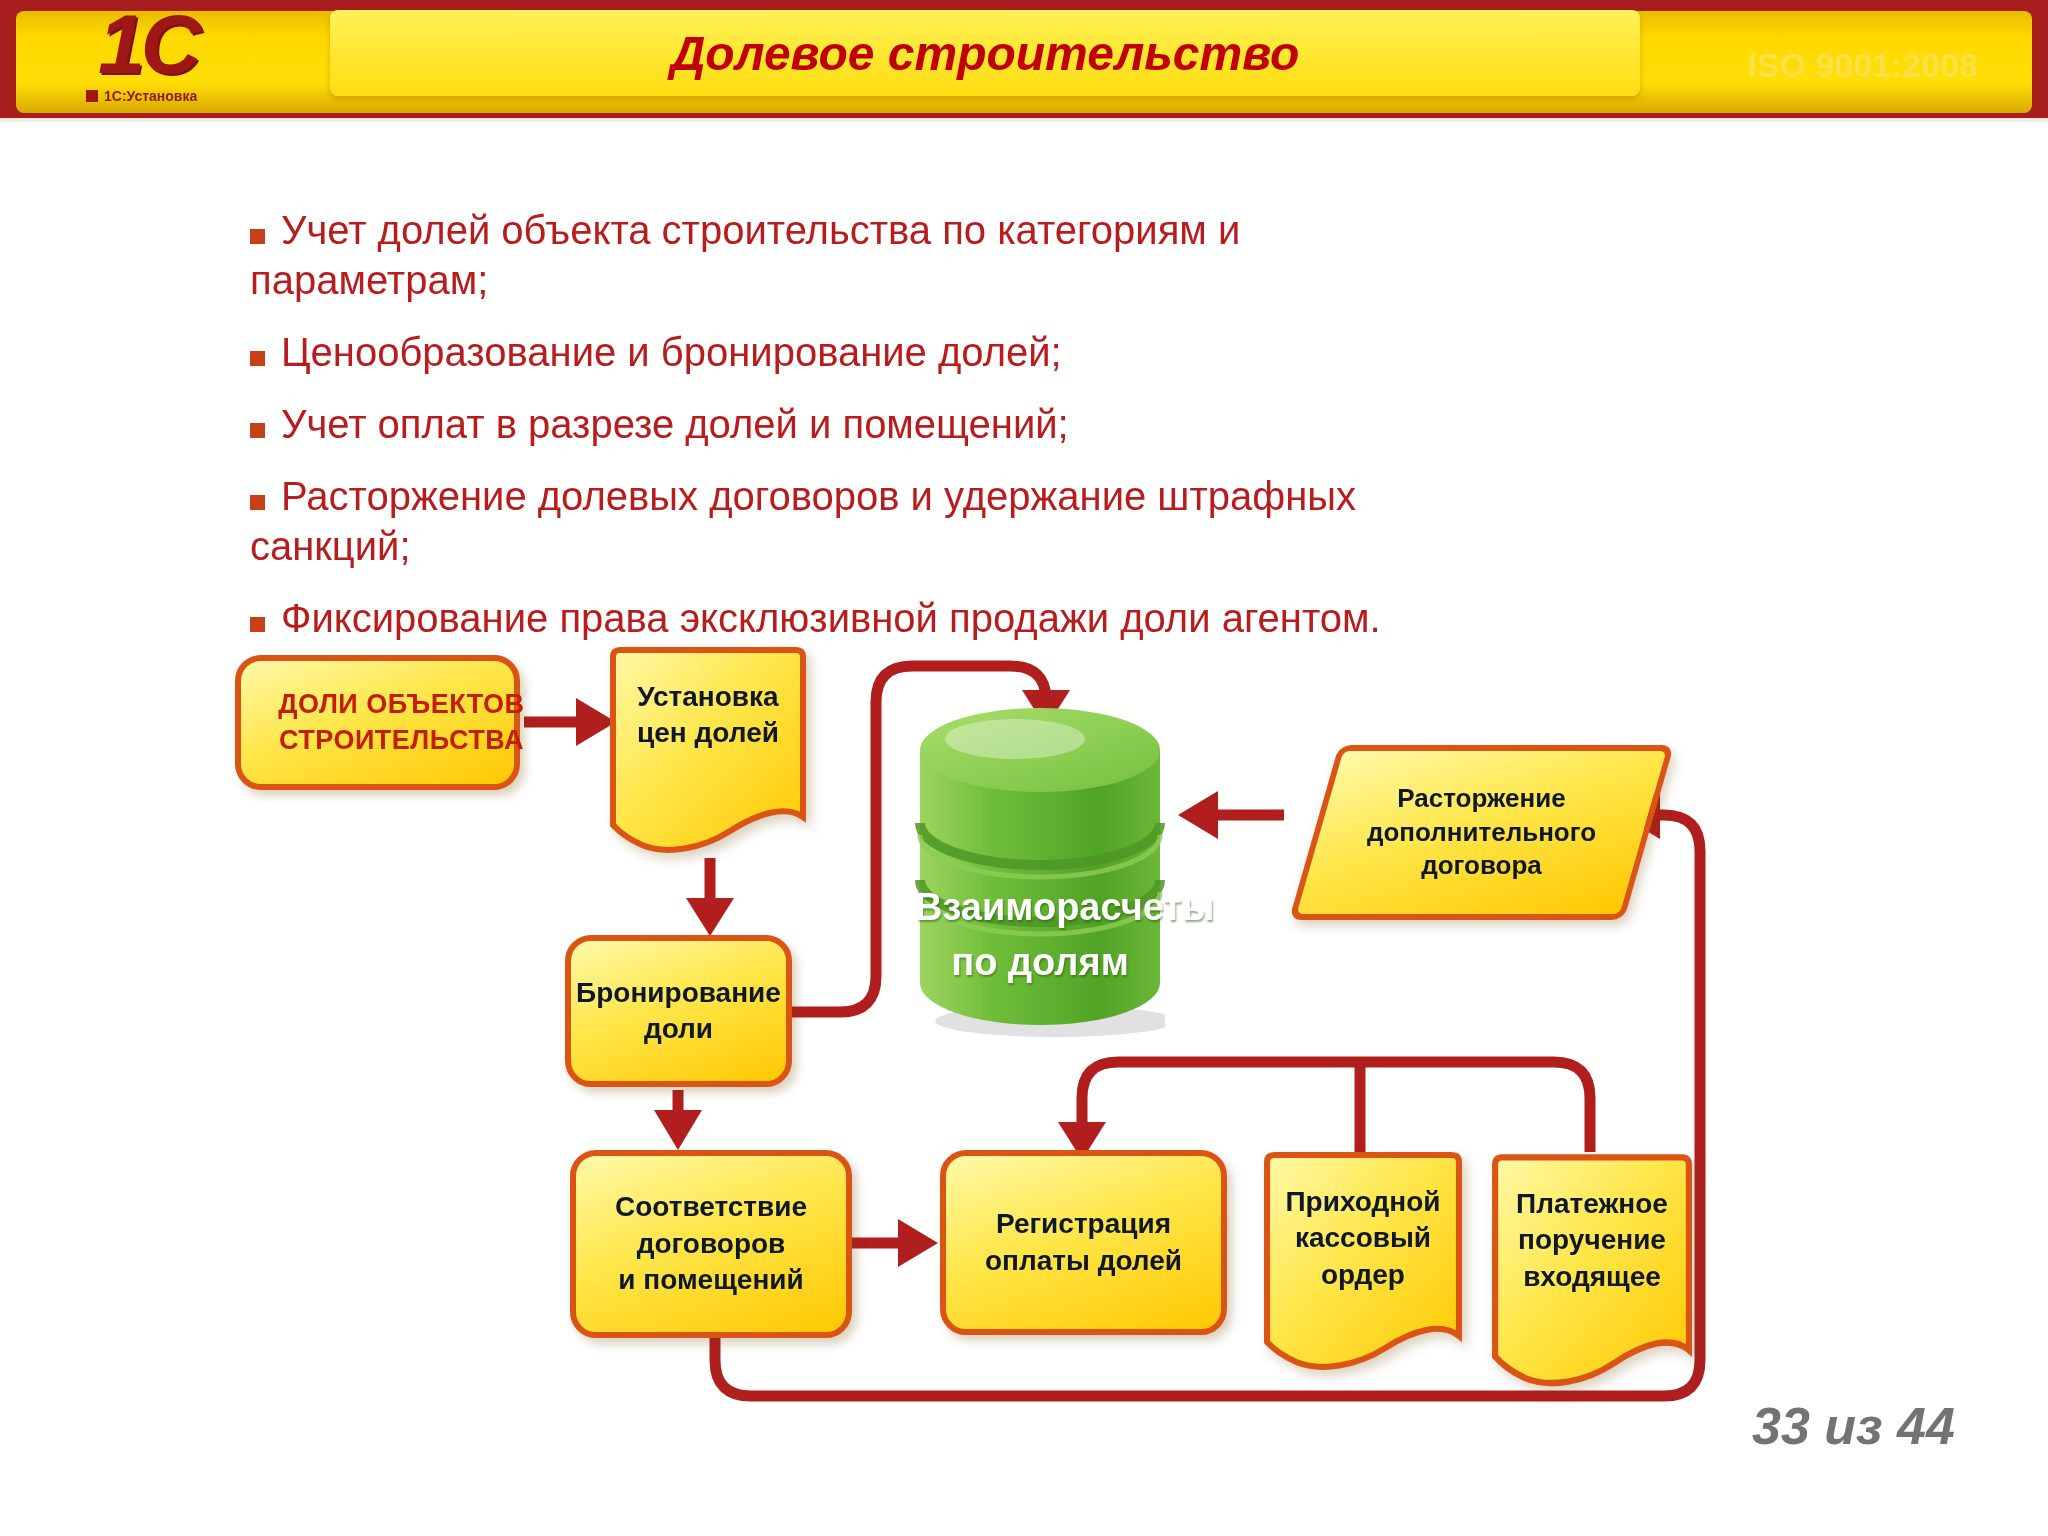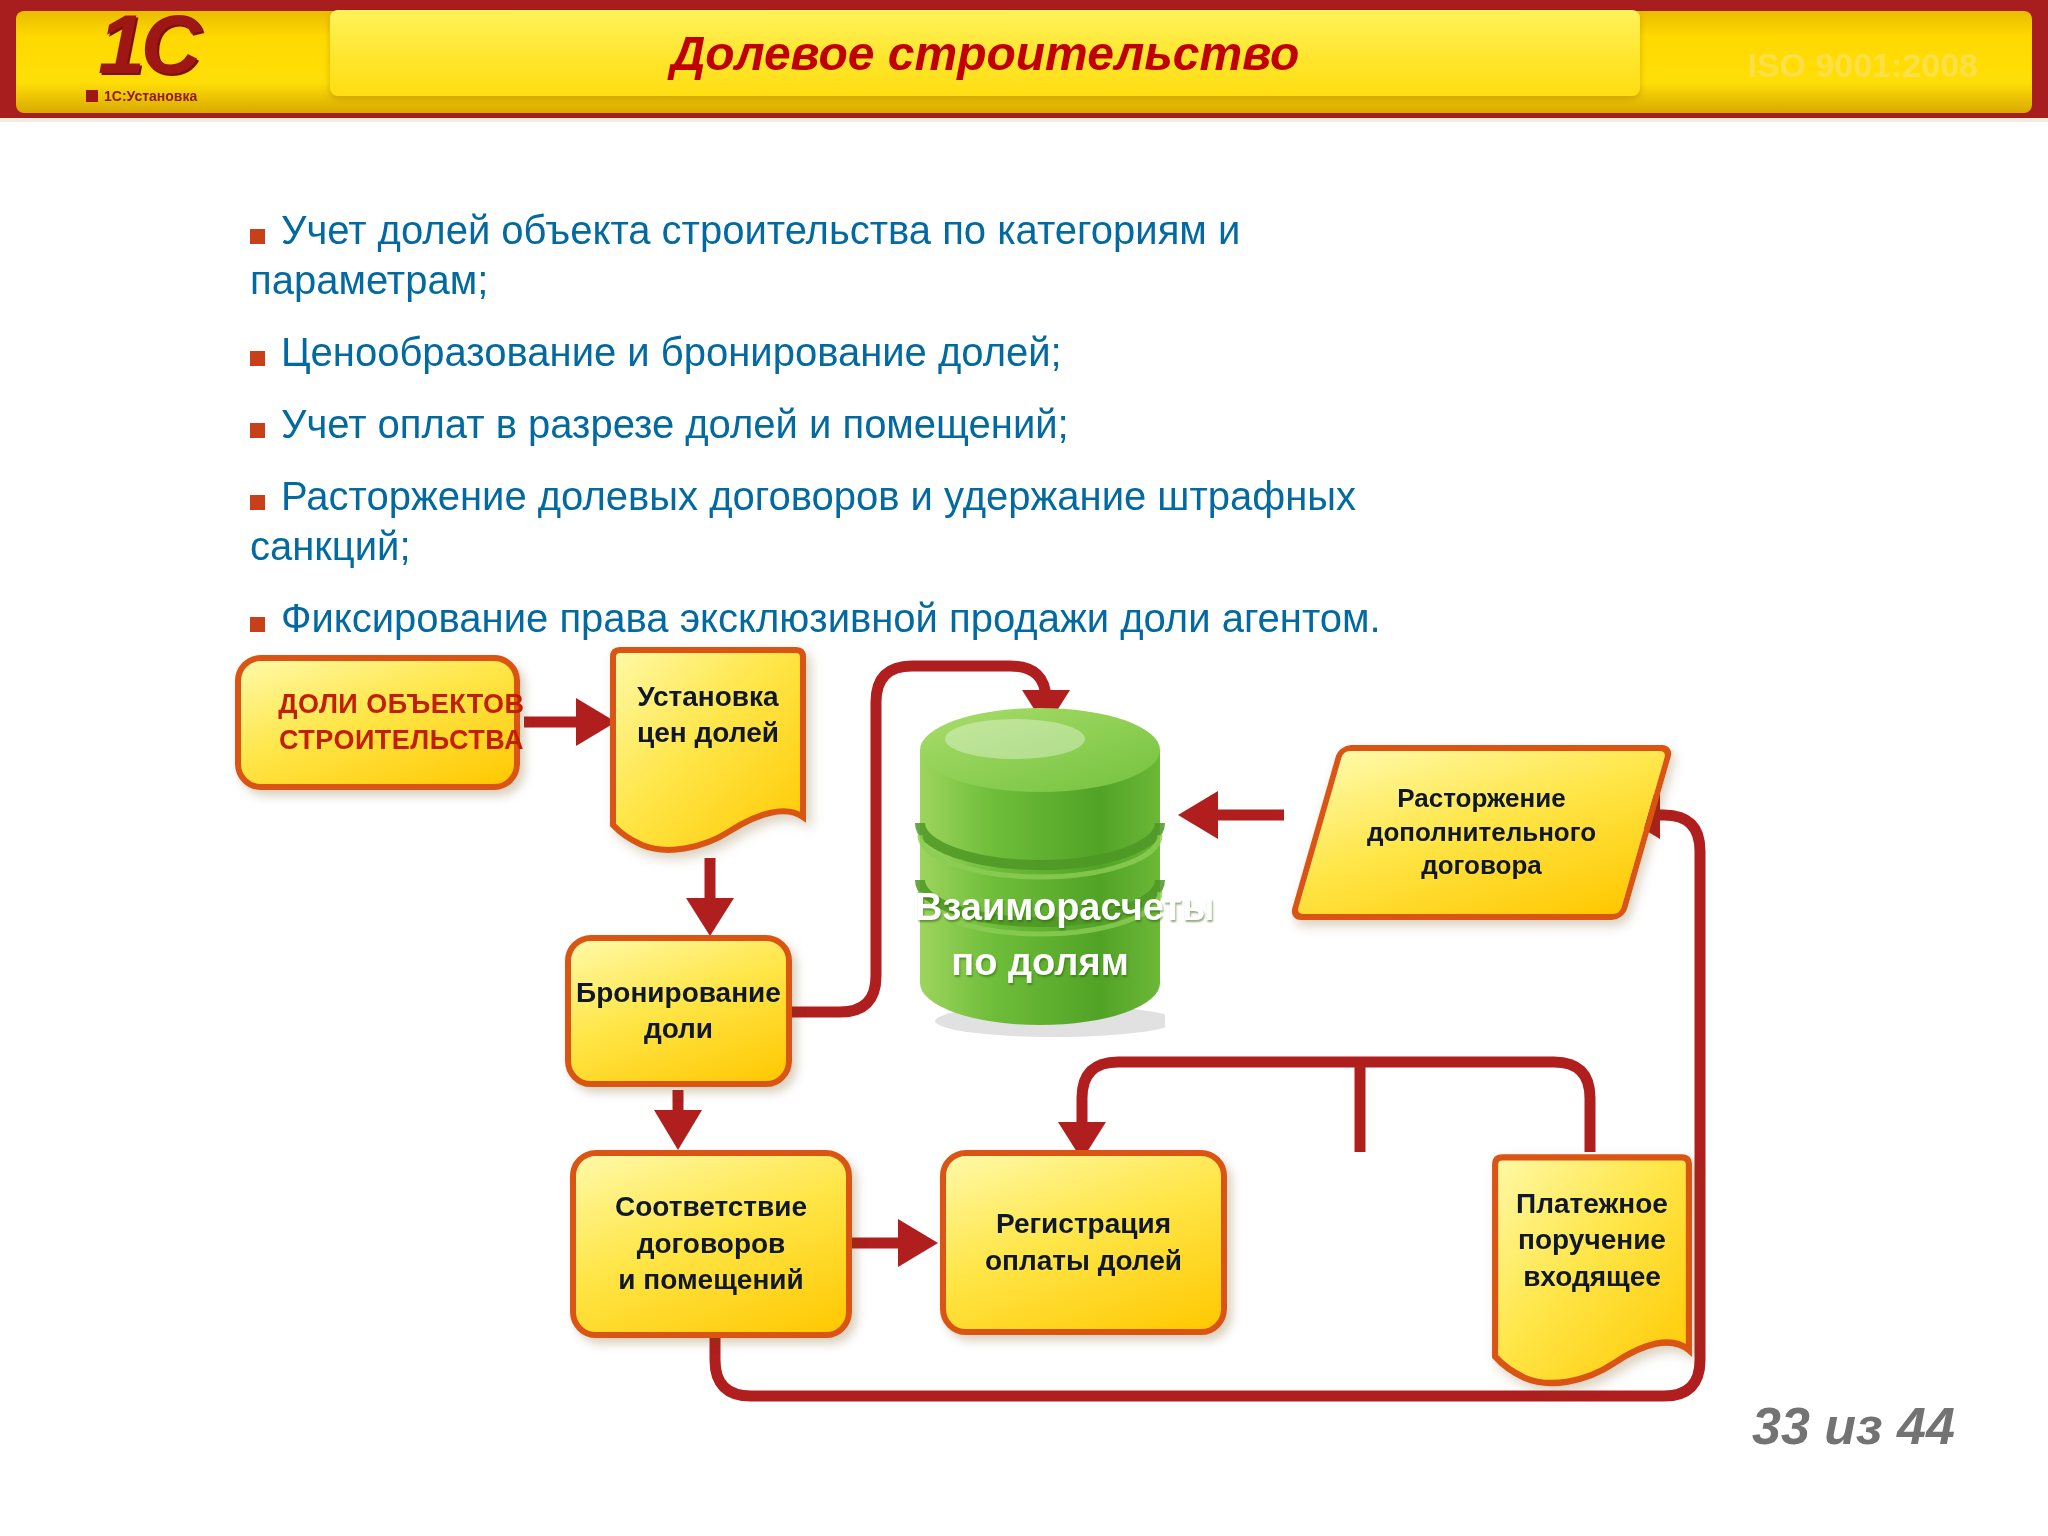--- a/index.html
+++ b/index.html
@@ -30,21 +30,21 @@
   .logo-mark{
     position:absolute;left:30px;top:-6px;font-size:84px;font-weight:900;font-style:italic;
     letter-spacing:-4px;color:#9E1714;text-shadow:2px 2px 0 #7d100e;
   }
   .logo-caption-row{position:absolute;left:18px;bottom:2px;display:flex;align-items:center;gap:6px;}
   .logo-square{width:12px;height:12px;background:#9E1714;display:inline-block;}
   .logo-caption{font-size:14px;font-weight:bold;color:#8F1B15;white-space:nowrap;}
   .header-underline{position:absolute;left:0;top:118px;width:2048px;height:4px;background:#f0ede0;}
 
   
-  .bullets{position:absolute;left:250px;top:205px;width:1190px;color:#0369a1;}
+  .bullets{position:absolute;left:250px;top:205px;width:1190px;color:#b91c1c;}
   .bullet-item{font-size:40px;line-height:1.25;margin-bottom:22px;}
   .bullet-marker{
     display:inline-block;width:15px;height:15px;background:#C8401A;margin-right:16px;
   }
   
   .node{position:absolute;z-index:3;}
   .node-rect{
     position:absolute;inset:0;border:6px solid #DA5513;border-radius:26px;
     background:linear-gradient(160deg,#FFF9A8 0%,#FFE649 45%,#FFC800 100%);
     box-shadow:5px 6px 10px rgba(110,70,0,.25);
@@ -202,20 +202,35 @@
 договоров
 и помещений</div>
   </div>
 
   <div class="node" style="left:940px;top:1150px;width:287px;height:185px;">
     <div class="node-rect"></div>
     <div class="node-label">Регистрация
 оплаты долей</div>
   </div>
 
+  <div class="node doc" style="left:1262px;top:1150px;width:202px;height:230px;">
+    <svg class="doc-svg" viewBox="0 0 200 230" preserveAspectRatio="none">
+      <defs>
+        <linearGradient id="docg2" x1="0" y1="0" x2="1" y2="1">
+          <stop offset="0" stop-color="#FFF9A8"></stop>
+            <stop offset="0.45" stop-color="#FFE649"></stop>
+          <stop offset="1" stop-color="#FFC800"></stop>
+        </linearGradient>
+      </defs>
+      <path d="M12,5 H188 Q195,5 195,12 V186 C178,172 150,180 122,198 C94,216 58,222 34,212 Q16,204 5,192 V12 Q5,5 12,5 Z" fill="url(#docg2)" stroke="#DA5513" stroke-width="6"></path>
+    </svg>
+    <div class="node-label">Приходной
+кассовый
+ордер</div>
+  </div>
 
   <div class="node doc" style="left:1490px;top:1152px;width:204px;height:245px;">
     <svg class="doc-svg" viewBox="0 0 200 230" preserveAspectRatio="none">
       <defs>
         <linearGradient id="docg3" x1="0" y1="0" x2="1" y2="1">
           <stop offset="0" stop-color="#FFF9A8"></stop>
             <stop offset="0.45" stop-color="#FFE649"></stop>
           <stop offset="1" stop-color="#FFC800"></stop>
         </linearGradient>
       </defs>

